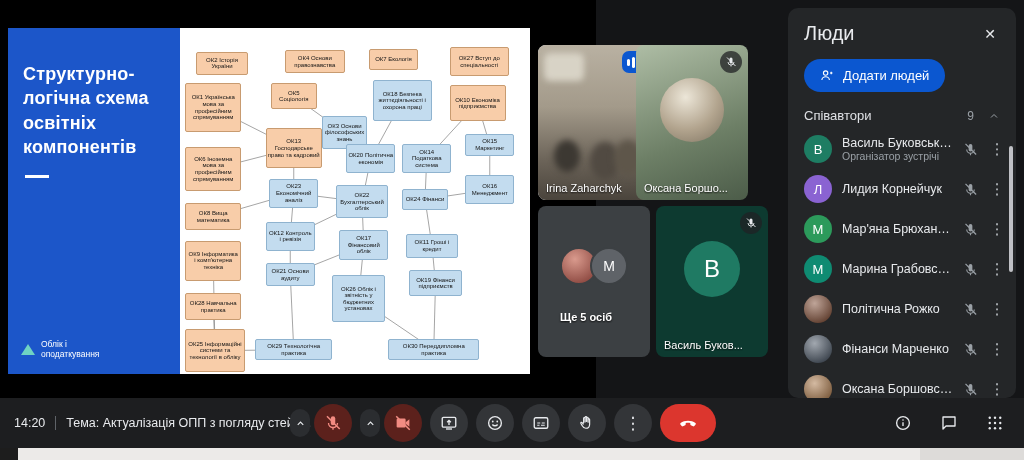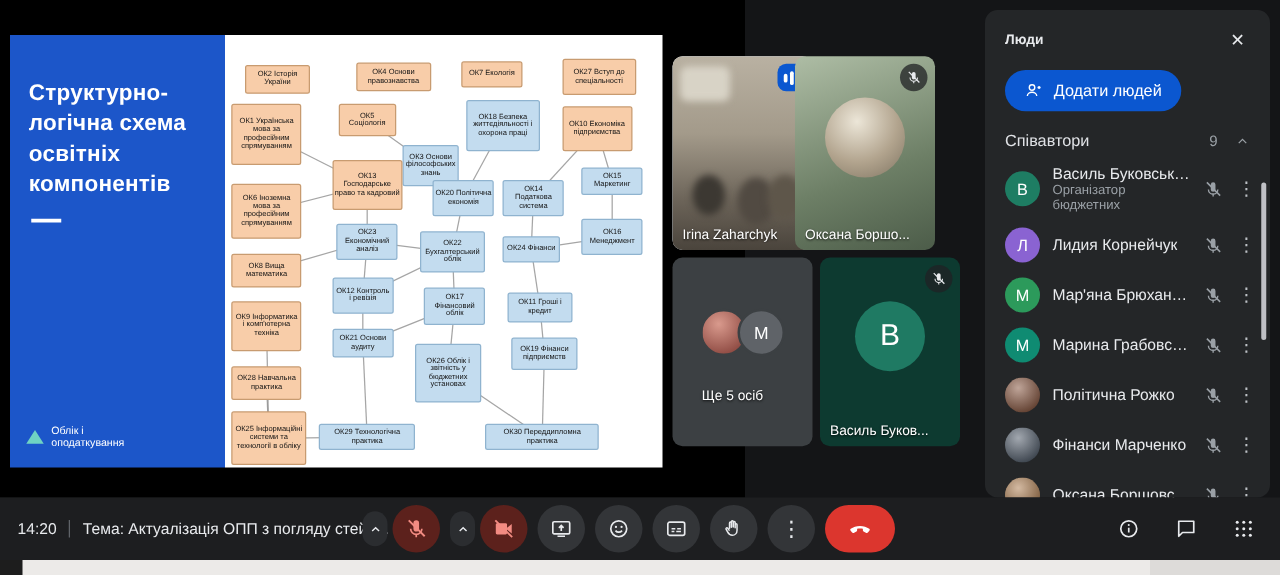--- a/index.html
+++ b/index.html
@@ -29,41 +29,41 @@
   .t3{left:538px;top:206px;width:112px;height:151px;}
   .t4{left:656px;top:206px;width:112px;height:151px;background:#0d3a30;}
   .camroom{position:absolute;inset:0;background:linear-gradient(180deg,#b9b1a2 0%,#a39a8a 40%,#6b6358 75%,#4a443c 100%);}
   .blob{position:absolute;filter:blur(3px);border-radius:50%;}
   .blob.w{left:6px;top:8px;width:40px;height:28px;background:#d8d3c6;border-radius:6px;}
   .blob.h1{left:16px;bottom:28px;width:26px;height:32px;background:#3c3832;}
   .blob.h2{left:52px;bottom:20px;width:30px;height:38px;background:#514a42;}
   .blob.h3{right:8px;bottom:24px;width:28px;height:36px;background:#5e564a;}
   .tname{position:absolute;left:8px;bottom:6px;color:#fff;font-size:11px;text-shadow:0 1px 2px rgba(0,0,0,.85);max-width:95%;
          white-space:nowrap;overflow:hidden;text-overflow:ellipsis;}
-  .tname.center{left:0;right:16px;text-align:center;bottom:34px;}
+  .tname.center{left:0;right:16px;text-align:center;bottom:34px;font-weight:bold;}
   .audio-ind{position:absolute;top:6px;right:6px;width:22px;height:22px;border-radius:7px;background:#0b57d0;
              display:flex;align-items:center;justify-content:center;gap:2px;}
   .audio-ind i{width:3px;height:7px;background:#fff;border-radius:2px;}
   .audio-ind i:nth-child(2){height:11px;}
   .mutebadge{position:absolute;top:6px;right:6px;width:22px;height:22px;border-radius:50%;background:rgba(32,33,36,.75);
              display:flex;align-items:center;justify-content:center;color:#e8eaed;}
   .mutebadge svg{width:12px;height:12px;}
   .bigav{position:absolute;left:50%;top:42%;transform:translate(-50%,-50%);border-radius:50%;
          display:flex;align-items:center;justify-content:center;color:#fff;}
   .t2 .bigav{width:64px;height:64px;background:radial-gradient(circle at 40% 30%,#ece6d8,#b2a48e 55%,#7e7361);}
   .t4 .bigav{width:56px;height:56px;background:#1f7a63;font-size:24px;}
   .ovl-avs{position:absolute;left:50%;top:40%;transform:translate(-50%,-50%);display:flex;}
   .ovl-avs .av{width:34px;height:34px;border-radius:50%;display:flex;align-items:center;justify-content:center;color:#fff;font-size:14px;border:2px solid #3c4043;}
   .ovl-avs .av.photo1{background:radial-gradient(circle at 38% 30%,#d99a8d,#8e4a42 80%);}
   .ovl-avs .av.grey{background:#5f6368;margin-left:-8px;}
 
   
   .panel{position:absolute;left:788px;top:8px;width:228px;height:390px;background:#242628;border-radius:10px;color:#e8eaed;overflow:hidden;}
   .panel-h{display:flex;justify-content:space-between;align-items:center;padding:14px 16px 6px;}
-  .panel-title{font-size:11px;font-weight:bold;}
+  .panel-title{font-size:20px;}
   .closex{font-size:14px;color:#e8eaed;cursor:pointer;padding:2px 4px;}
   .addbtn{margin:8px 16px 4px;display:inline-flex;align-items:center;gap:8px;background:#0b57d0;color:#fff;font-size:13px;
           border-radius:18px;padding:9px 16px;cursor:pointer;border:none;justify-content:center;}
   .addbtn svg{width:15px;height:15px;}
   .section{display:flex;align-items:center;padding:12px 16px 6px;font-size:13px;color:#dfe1e5;cursor:pointer;}
   .section .cnt{margin-left:auto;color:#9aa0a6;font-size:12px;}
   .section .chev{margin-left:14px;color:#9aa0a6;display:flex;}
   .prow{display:flex;align-items:center;gap:10px;padding:6px 10px 6px 16px;}
   .pavatar{width:28px;height:28px;border-radius:50%;flex:none;display:flex;align-items:center;justify-content:center;color:#fff;font-size:13px;}
   .pavatar.photo{background-image:radial-gradient(circle at 38% 30%,rgba(255,255,255,.45),rgba(0,0,0,.3) 80%);}
@@ -253,21 +253,21 @@
         <svg width="12" height="12" viewBox="0 0 24 24">
             <path d="M6 15l6-6 6 6" fill="none" stroke="currentColor" stroke-width="2"></path>
           </svg>
       </span>
     </div>
     <div>
         <div class="prow">
           <div class="pavatar" style="background-color:#1e7d63">В</div>
           <div class="pinfo">
             <div class="pname">Василь Буковський (Ви)</div>
-            <div class="psub">Організатор бюджетних</div>
+            <div class="psub">Організатор зустрічі</div>
           </div>
           <span class="pmic">
             <svg viewBox="0 0 24 24">
               <path d="M12 15a3 3 0 0 0 3-3V6a3 3 0 1 0-6 0v6a3 3 0 0 0 3 3z" fill="currentColor"></path>
               <path d="M18 12a6 6 0 0 1-12 0" fill="none" stroke="currentColor" stroke-width="1.8"></path>
               <path d="M12 18v3" stroke="currentColor" stroke-width="1.8"></path>
               <path d="M4 3l17 17" stroke="currentColor" stroke-width="2"></path>
             </svg>
           </span>
           <span class="pmenu">⋮</span>

